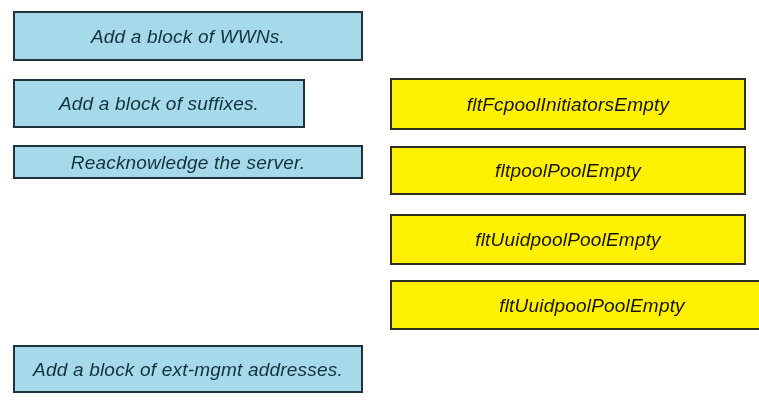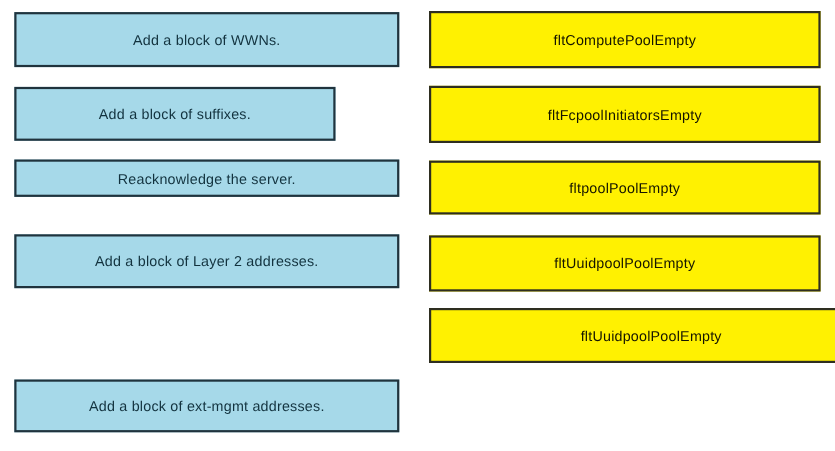--- a/index.html
+++ b/index.html
@@ -26,23 +26,24 @@
   .action-box {
     background: var(--action-box-bg, #a6d9e9);
     border: 2px solid var(--action-box-border, #20333d);
   }
   .fault-box {
     background: var(--fault-box-bg, #fff101);
     border: 2px solid var(--fault-box-border, #2e2e20);
   }
   .box-label {
     white-space: pre;
-    font-size: 13px;
+    font-size: 19px;
     line-height: 1;
     letter-spacing: 0.2px;
+    font-style: italic;
   }
   .action-box .box-label { color: var(--action-text, #12323e); }
   .fault-box  .box-label { color: var(--fault-text, #151500); }
 </style>
 </head>
 <body>
 
 <div class="canvas">
 
   <div class="box action-box" style="left:13px; top:11px; width:350px; height:50px;">
@@ -50,32 +51,26 @@
   </div>
 
   <div class="box action-box" style="left:13px; top:79px; width:292px; height:49px;">
     <span class="box-label">Add a block of suffixes.</span>
   </div>
 
   <div class="box action-box" style="left:13px; top:145px; width:350px; height:34px;">
     <span class="box-label">Reacknowledge the server.</span>
   </div>
 
-  <div class="box action-box" style="left:13px; top:213px; width:350px; height:49px;">
-    <span class="box-label">Add a block of Layer 2 addresses.</span>
-  </div>
 
 
   <div class="box action-box" style="left:13px; top:345px; width:350px; height:48px;">
     <span class="box-label">Add a block of ext-mgmt addresses.</span>
   </div>
 
-  <div class="box fault-box" style="left:390px; top:10px; width:356px; height:52px;">
-    <span class="box-label">fltComputePoolEmpty</span>
-  </div>
 
   <div class="box fault-box" style="left:390px; top:78px; width:356px; height:52px;">
     <span class="box-label">fltFcpoolInitiatorsEmpty</span>
   </div>
 
   <div class="box fault-box" style="left:390px; top:146px; width:356px; height:49px;">
     <span class="box-label">fltpoolPoolEmpty</span>
   </div>
 
   <div class="box fault-box" style="left:390px; top:214px; width:356px; height:51px;">

